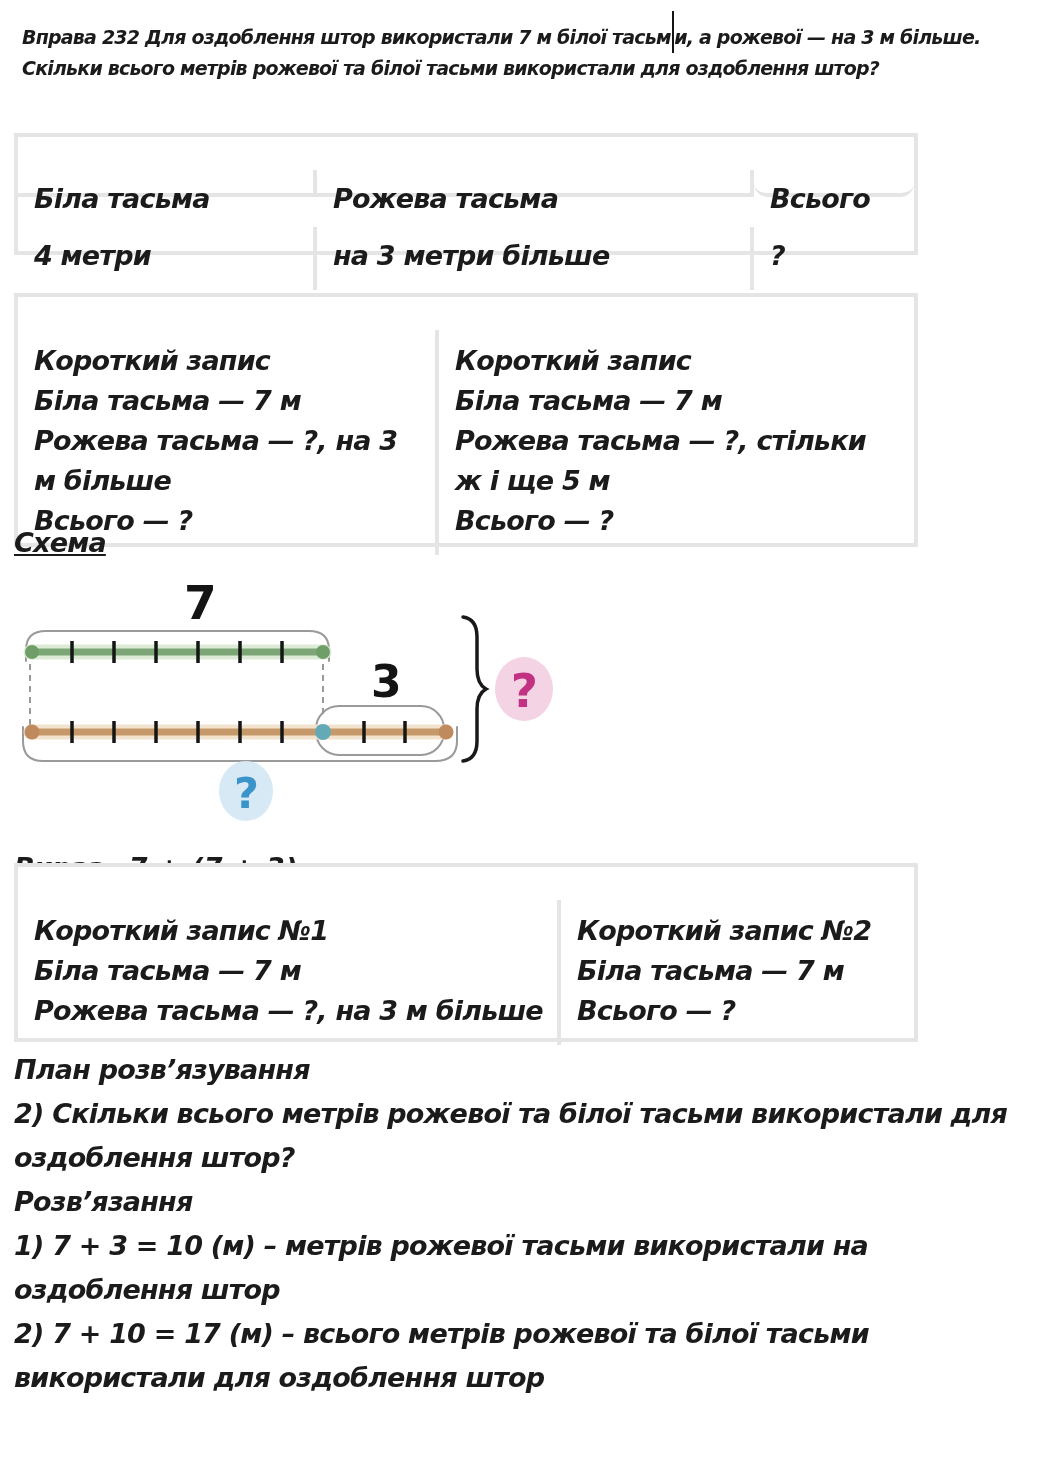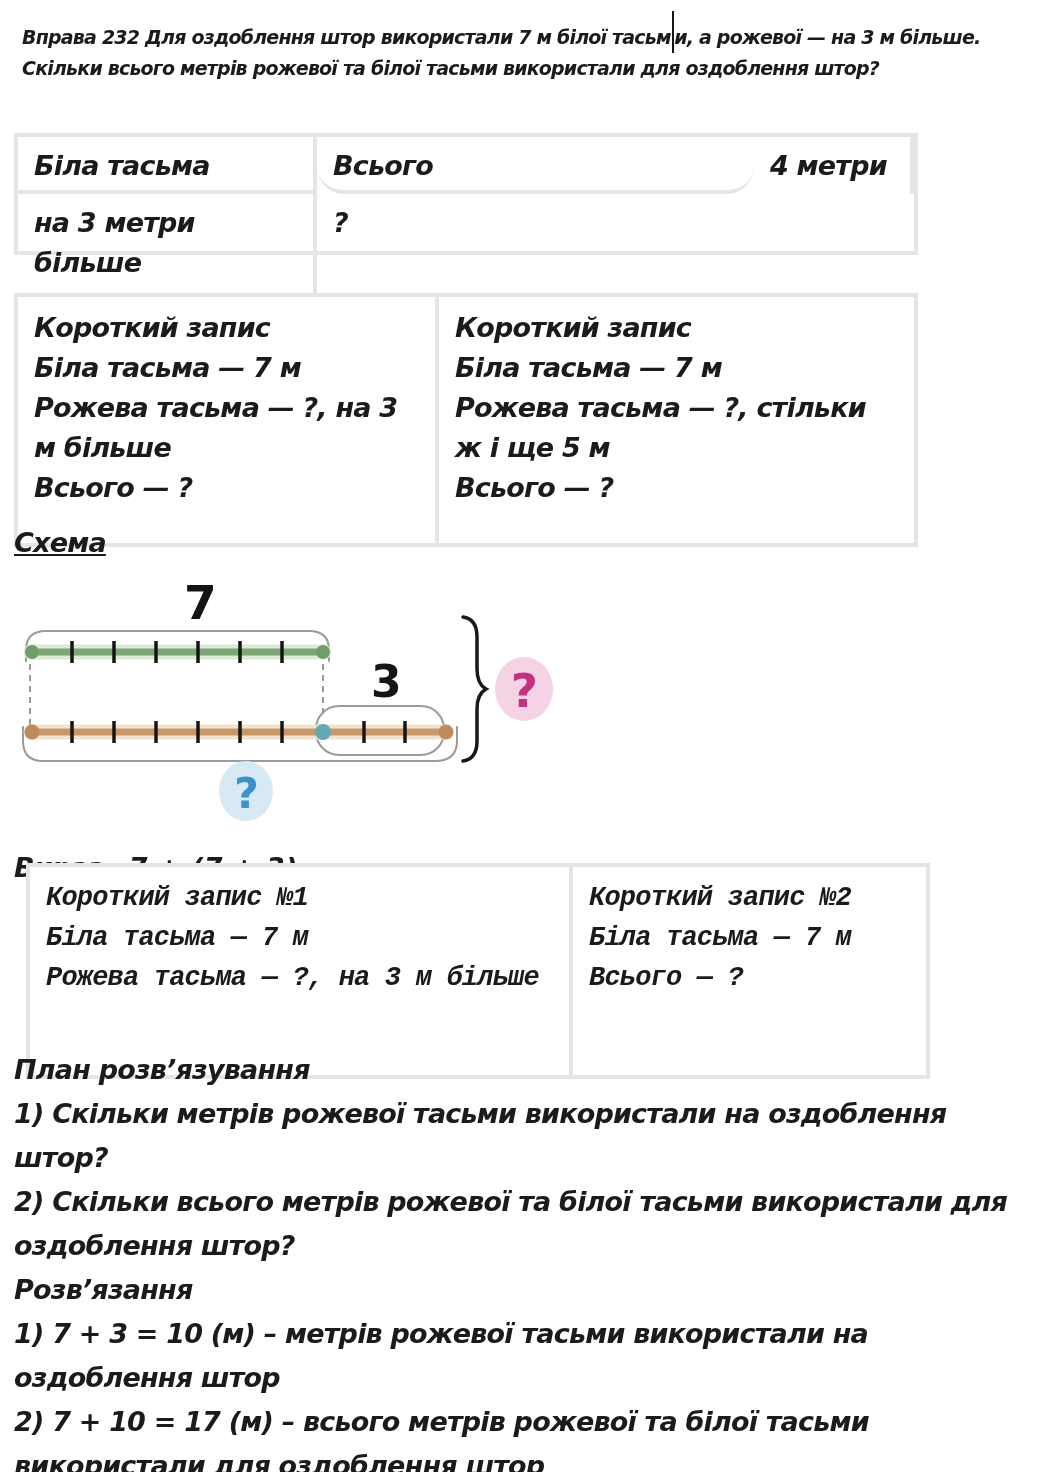--- a/index.html
+++ b/index.html
@@ -8,48 +8,49 @@
     font-family:"DejaVu Sans",sans-serif;font-weight:700;font-style:italic;
     color:#1b1b1b;letter-spacing:-0.8px;overflow:hidden;
   }
   .abs{position:absolute;}
   .para{font-size:19px;line-height:31px;margin:8px;}
   .caret{display:inline-block;width:2.5px;height:42px;background:#141414;vertical-align:-9px;margin-left:1px;}
 
   
   .tbl{position:absolute;display:grid;border:4px solid #e5e5e5;box-sizing:border-box;background:#fff;}
   .cell{border-right:4px solid #e5e5e5;border-bottom:4px solid #e5e5e5;box-sizing:border-box;
-        padding:11px 14px 14px 16px;font-size:27px;line-height:40px;}
+        padding:11px 14px 14px 16px;font-size:27px;line-height:40px;margin-top:33px;}
   .cell.last-col{border-right:none;border-radius:27px;}
   .cell.last-row{border-bottom:none;}
   .cell .ln{min-height:40px;}
 
   #table1{left:14px;top:133px;width:904px;height:122px;grid-template-columns:299px 437px auto;grid-template-rows:57px auto;}
   #table1 .cell{padding-top:9px;}
   #table2{left:14px;top:293px;width:904px;height:254px;grid-template-columns:421px auto;}
-  #table3{left:26px;top:863px;width:904px;height:216px;grid-template-columns:543px auto;font-family:Liberation Mono, monospace;}
+  #table3{left:14px;top:863px;width:904px;height:179px;grid-template-columns:543px auto;}
 
   .heading{font-size:27px;line-height:30px;margin:0;text-decoration:underline;}
   #schema-heading{left:14px;top:528px;}
 
   #expr{left:14px;top:824px;font-size:27px;line-height:34px;}
   #expr .val{margin-left:26px;letter-spacing:0.5px;}
 
   #solution{left:14px;top:1048px;width:1006px;}
   #solution p{font-size:27px;line-height:44px;margin:0;}
 
   svg text{font-family:"DejaVu Sans",sans-serif;font-weight:700;font-style:normal;}
 </style>
 </head>
 <body>
 
 <p class="para abs" style="left:14px;top:3px;width:1018px;"><span>Вправа 232 Для оздоблення штор використали 7 м білої тасьм</span><span class="caret"></span><span>и, а рожевої — на 3 м більше. Скільки всього метрів рожевої та білої тасьми використали для оздоблення штор?</span></p>
 
 <div id="table1" class="tbl">
   <div class="cell">Біла тасьма</div>
+  <div class="cell">Рожева тасьма</div>
   <div class="cell last-col">Всього</div>
   <div class="cell last-row">4 метри</div>
   <div class="cell last-row">на 3 метри більше</div>
   <div class="cell last-col last-row">?</div>
 </div>
 
 <div id="table2" class="tbl">
   <div class="cell last-row">
     <div class="ln">Короткий запис</div>
     <div class="ln">Біла тасьма — 7 м</div>
@@ -129,19 +130,18 @@
   </div>
   <div class="cell last-col last-row">
     <div class="ln">Короткий запис №2</div>
     <div class="ln">Біла тасьма — 7 м</div>
     <div class="ln">Всього — ?</div>
   </div>
 </div>
 
 <div id="solution" class="abs">
   <p>План розв’язування</p>
-  <p>1) Скільки метрів рожевої тасьми використали на оздоблення штор?</p>
   <p>2) Скільки всього метрів рожевої та білої тасьми використали для оздоблення штор?</p>
   <p>Розв’язання</p>
   <p>1) 7 + 3 = 10 (м) – метрів рожевої тасьми використали на оздоблення штор</p>
   <p>2) 7 + 10 = 17 (м) – всього метрів рожевої та білої тасьми використали для оздоблення штор</p>
 
 </div>
 
 </body></html>

